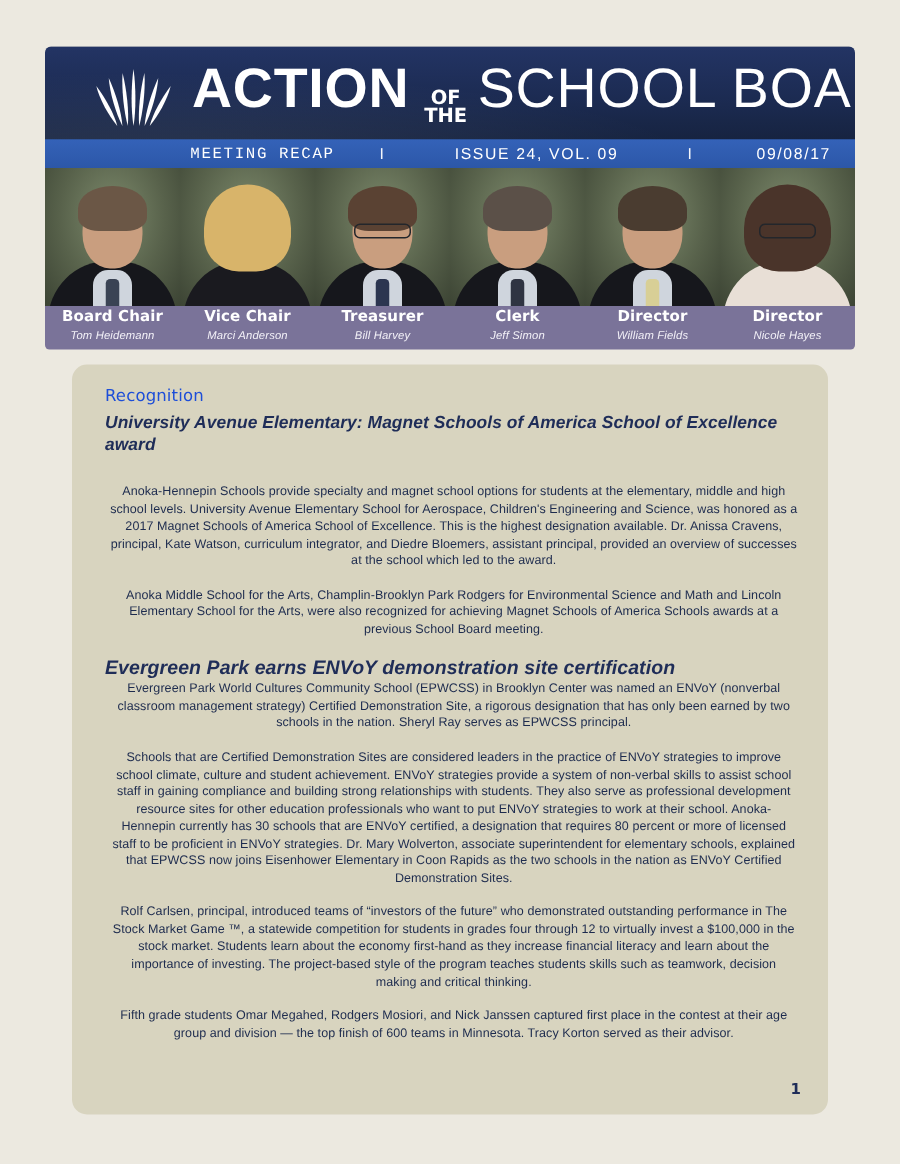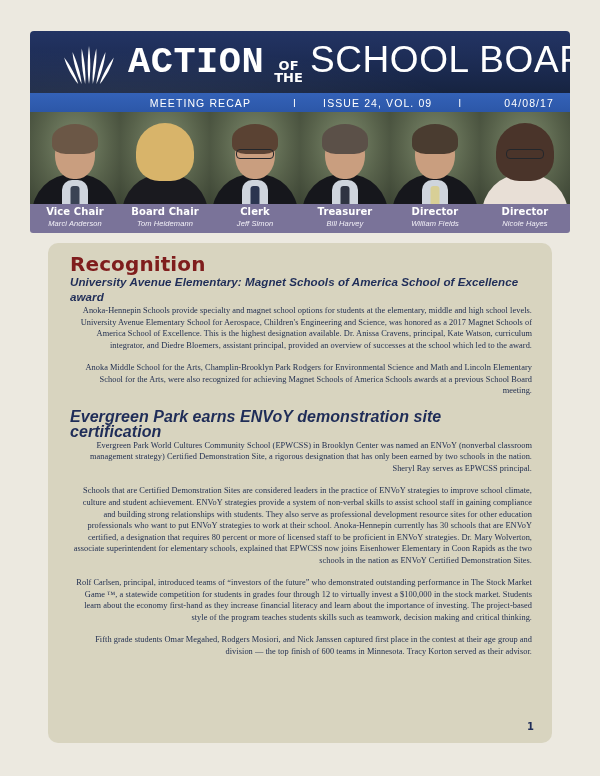--- a/index.html
+++ b/index.html
@@ -49,21 +49,21 @@
   }
   .logo-wrap svg { display: block; }
 
   .mast-title {
     display: flex;
     align-items: baseline;
     white-space: nowrap;
     color: #ffffff;
   }
   .mast-action {
-    font-family: Liberation Mono, monospace;
+    font-family: Liberation Sans, sans-serif;
     font-weight: bold;
     font-size: 37px;
     letter-spacing: 0.5px;
     line-height: 1;
   }
   .mast-ofthe {
     display: inline-block;
     margin: 0 7px 0 10px;
     text-align: center;
     line-height: 0.92;
@@ -99,22 +99,22 @@
     justify-content: flex-end;
     color: #ffffff;
     font-size: 10.5px;
     letter-spacing: 1.1px;
   }
   .recapbar .cell { white-space: nowrap; }
   .recapbar .sep {
     padding: 0 0px;
     opacity: 0.95;
   }
-  .recap-meeting { margin-right: 42px; }
-  .recap-issue  { margin: 0 26px; }
+  .recap-meeting { margin-right: 30px; font-family: Liberation Mono, monospace; }
+  .recap-issue  { margin: 0 46px; }
   .recap-date   { margin-left: 42px; margin-right: 16px; }
 
   
   .photostrip {
     position: absolute;
     left: 30px;
     top: 112px;
     width: 540px;
     height: 92px;
     display: flex;
@@ -245,51 +245,50 @@
     width: 504px;
     height: 500px;
     background: #d8d4bf;
     border-radius: 10px;
     box-sizing: border-box;
     padding: 12px 20px 10px 22px;
     overflow: hidden;
   }
   .section-title {
     font-family: "DejaVu Sans", sans-serif;
-    font-weight: bold;
-    font-size: 20px;
-    color: #7f1d1d;
+    font-weight: normal;
+    font-size: 11px;
+    color: #1d4ed8;
     line-height: 18px;
     margin: 0 0 1px 0;
     letter-spacing: 0.1px;
   }
   .article-head {
     font-style: italic;
     font-size: 11.6px;
     color: #1f2d58;
     line-height: 15px;
-    margin: 0 0 1px 0;
+    margin: 0 0 18px 0;
     letter-spacing: 0.05px;
   }
   .sub-head {
     font-style: italic;
-    font-size: 16px;
+    font-size: 13px;
     color: #1f2d58;
     line-height: 15px;
     margin: 12px 0 1px 0;
     letter-spacing: 0.05px;
   }
   p.body {
     font-size: 8.35px;
     line-height: 11.55px;
     color: #1d2b4e;
     margin: 0 0 11px 3px;
-    text-align: right;
+    text-align: center;
     letter-spacing: 0.05px;
-    font-family: Liberation Serif, serif;
   }
   p.body.tight { margin-bottom: 0; }
 
   .pagenum {
     position: absolute;
     right: 18px;
     bottom: 11px;
     font-family: "DejaVu Sans", sans-serif;
     font-weight: bold;
     font-size: 10px;
@@ -323,21 +322,21 @@
       </span>
       <span class="mast-school">SCHOOL BOARD</span>
     </div>
   </div>
 
   <div class="recapbar">
     <span class="cell recap-meeting">MEETING RECAP</span>
     <span class="cell sep">I</span>
     <span class="cell recap-issue">ISSUE 24, VOL. 09</span>
     <span class="cell sep">I</span>
-    <span class="cell recap-date">04/08/17</span>
+    <span class="cell recap-date">09/08/17</span>
   </div>
 
   <div class="photostrip">
     <div class="photo m">
       <div class="bg"></div>
         <div class="shoulders"></div>
         <div class="shirt"></div>
         <div class="tie"></div>
       <div class="head"></div>
         <div class="hair" style="background:#6b5746"></div>
@@ -377,34 +376,34 @@
       <div class="bg"></div>
         <div class="shoulders" style="background:#e8dfd6"></div>
       <div class="head"></div>
         <div class="hair" style="background:#4a342a"></div>
       <div class="glasses"></div>
     </div>
   </div>
 
   <div class="nameplates">
     <div class="nameplate">
+      <div class="np-role">Board Chair</div>
+      <div class="np-name">Tom Heidemann</div>
+    </div>
+    <div class="nameplate">
       <div class="np-role">Vice Chair</div>
       <div class="np-name">Marci Anderson</div>
     </div>
     <div class="nameplate">
-      <div class="np-role">Board Chair</div>
-      <div class="np-name">Tom Heidemann</div>
+      <div class="np-role">Treasurer</div>
+      <div class="np-name">Bill Harvey</div>
     </div>
     <div class="nameplate">
       <div class="np-role">Clerk</div>
       <div class="np-name">Jeff Simon</div>
-    </div>
-    <div class="nameplate">
-      <div class="np-role">Treasurer</div>
-      <div class="np-name">Bill Harvey</div>
     </div>
     <div class="nameplate">
       <div class="np-role">Director</div>
       <div class="np-name">William Fields</div>
     </div>
     <div class="nameplate">
       <div class="np-role">Director</div>
       <div class="np-name">Nicole Hayes</div>
     </div>
   </div>

